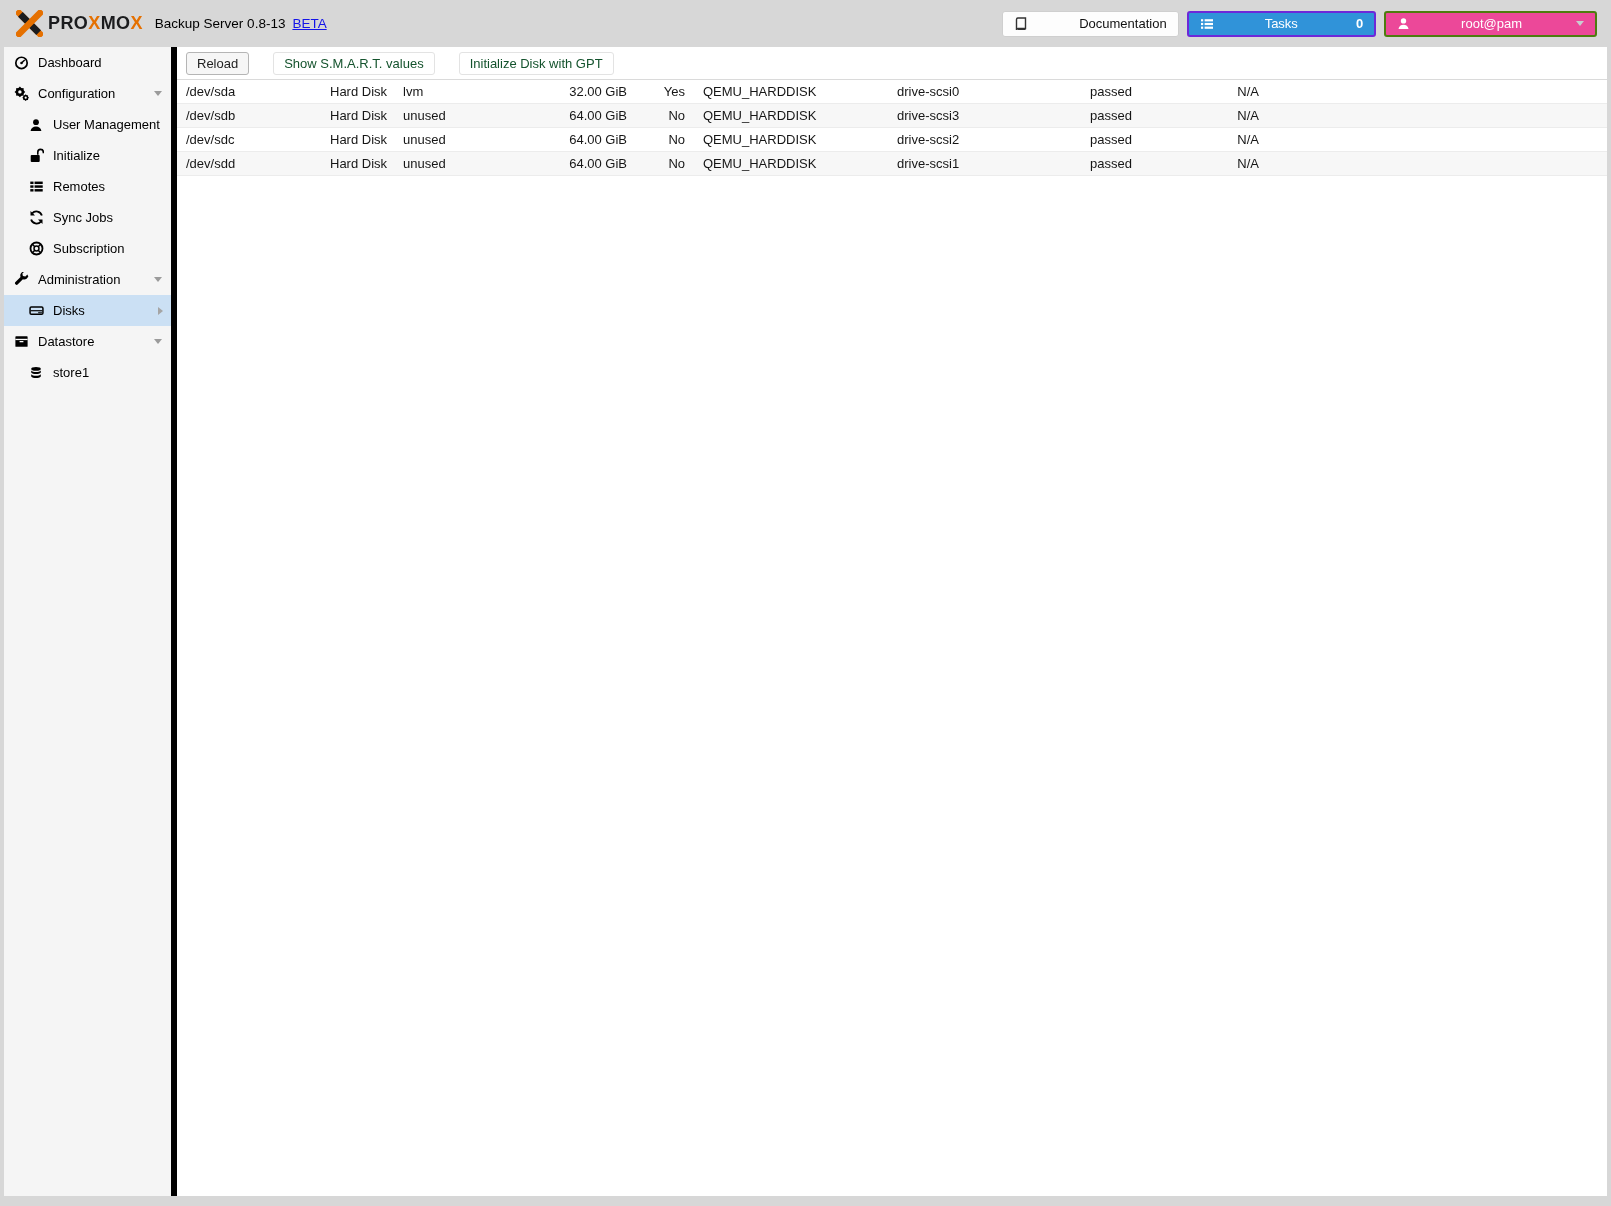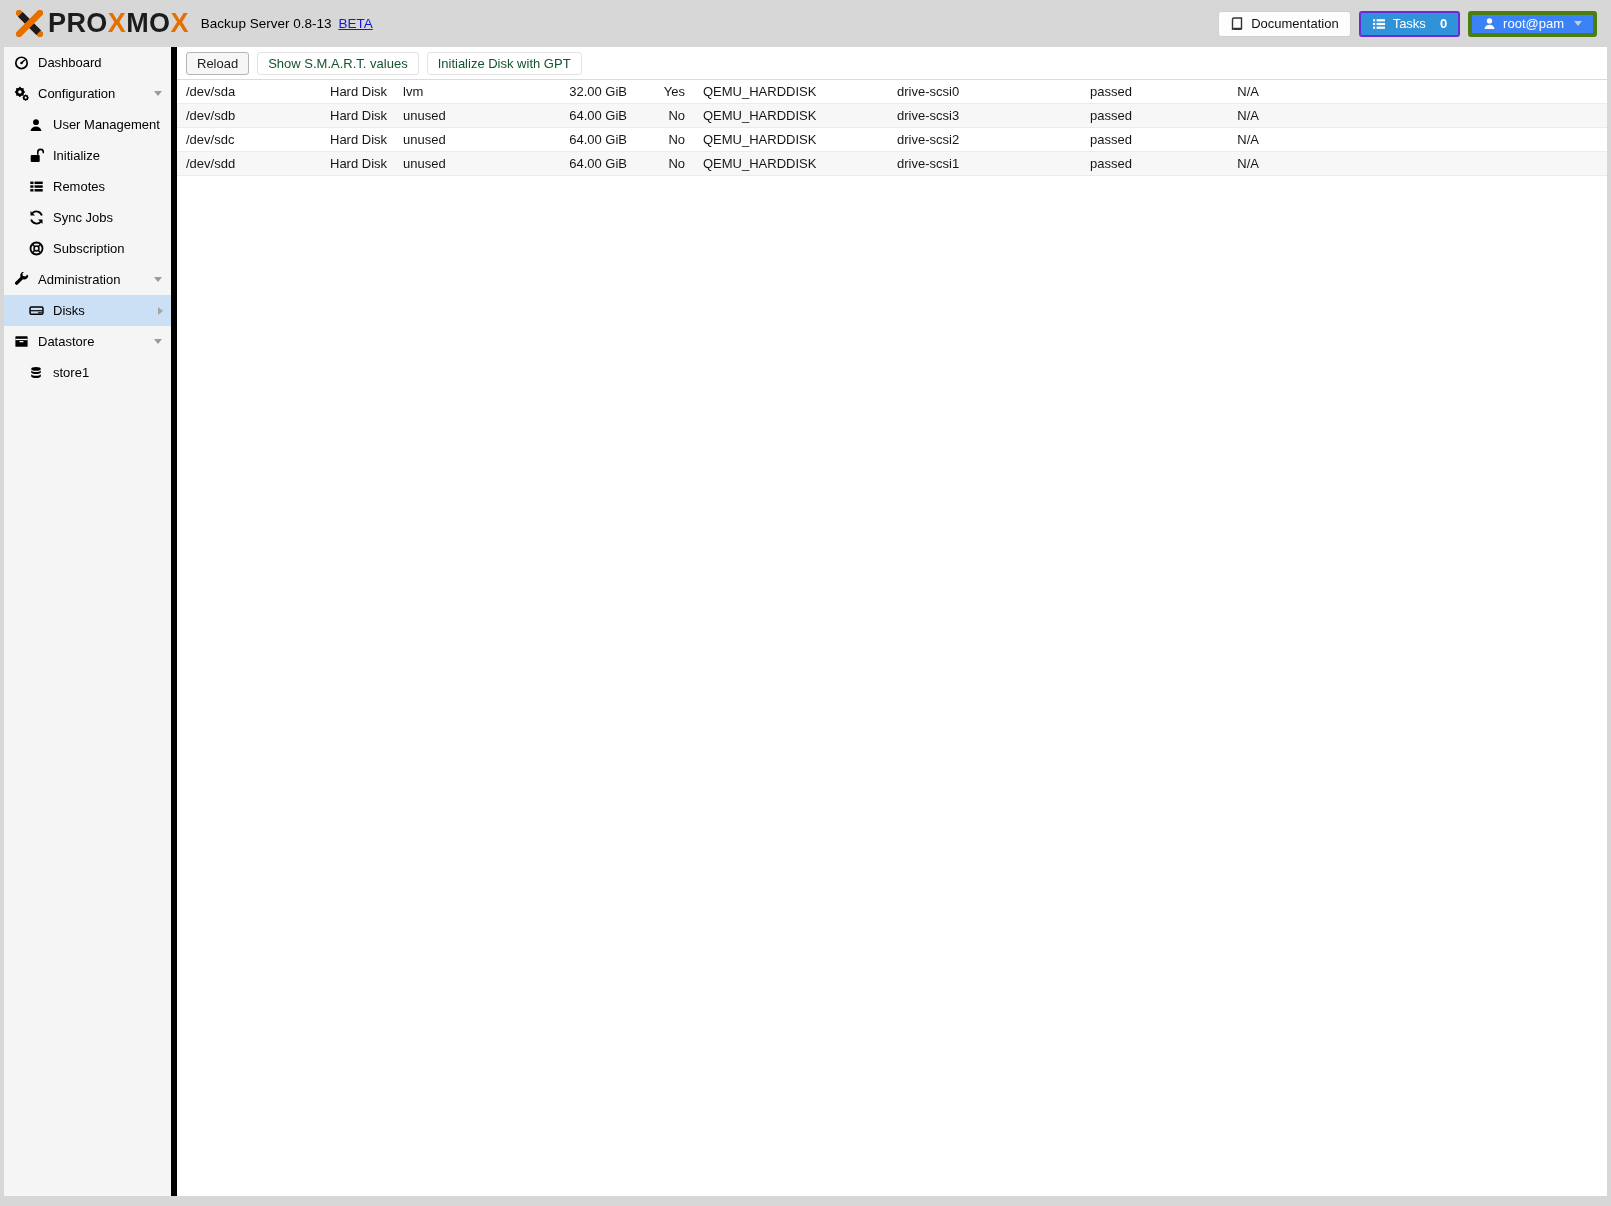--- a/index.html
+++ b/index.html
@@ -6,46 +6,46 @@
   html,body { background:#d7d7d7; }
   .viewport {
     width:1611px; height:1206px; background:#d7d7d7; position:relative; overflow:hidden;
     font-family:"Liberation Sans", sans-serif; font-size:13px; color:#000;
   }
 
   
   .topbar { height:47px; display:flex; align-items:center; padding:0 14px 0 16px; }
   .logo { display:flex; align-items:center; }
   .logo svg { display:block; }
-  .logo-word { font-size:27px; font-weight:700; color:#1b1c1e; letter-spacing:.4px; margin-left:5px; }
+  .logo-word { font-size:18px; font-weight:700; color:#1b1c1e; letter-spacing:.4px; margin-left:5px; }
   .logo-word .ox { color:#e57000; }
   .prod-title { margin-left:12px; font-size:13.5px; color:#000; }
   .beta { margin-left:7px; font-size:13.5px; color:#1414e8; text-decoration:underline; cursor:pointer; }
   .tb-right { margin-left:auto; display:flex; align-items:center; gap:8px; }
-  .btn { height:26px; border-radius:3px; display:flex; align-items:center; padding:0 11px; font-size:13px; cursor:pointer; }
+  .btn { height:26px; border-radius:3px; display:flex; align-items:center; padding:0 11px; font-size:13px; cursor:pointer;gap:44px; }
   .btn .bicon { display:flex; margin-right:7px; }
   .btn-doc  { background:#fdfdfd; border:1px solid #cfcfcf; color:#111; }
   .btn-tasks{ background:#3093d9; border:2px solid #6d28d9; color:#fff; }
   .btn-tasks .count { font-weight:700; margin-left:14px; }
-  .btn-user { background:#3b82f6; border:4px solid #4d7c0f; color:#fff; }
+  .btn-user { background:#ec4899; border:2px solid #4d7c0f; color:#fff; }
   .caret { width:0; height:0; border-left:4px solid transparent; border-right:4px solid transparent; border-top:5px solid #9b9b9b; }
   .btn-user .caret { border-top-color:#c9cdd1; margin-left:10px; }
 
   
   .app { display:flex; height:1149px; margin:0 4px; }
   .sidebar { width:173px; background:#f5f5f5; border-right:6px solid #000000; flex:none; }
   .nav-item { height:31px; display:flex; align-items:center; position:relative; padding-left:9px; cursor:pointer; }
   .nav-item.lvl1 { padding-left:24px; }
   .nav-item.sel { background:#cbe0f4; }
   .nicon { width:16px; display:flex; justify-content:center; margin-right:9px; flex:none; }
   .nav-caret { position:absolute; right:9px; width:0; height:0; border-left:4px solid transparent; border-right:4px solid transparent; border-top:5px solid #9b9b9b; }
   .nav-arrow { position:absolute; right:8px; width:0; height:0; border-top:4px solid transparent; border-bottom:4px solid transparent; border-left:5px solid #a5a5a5; }
 
   .content { flex:1; background:#fff; display:flex; flex-direction:column; min-width:0; }
-  .toolbar { height:33px; display:flex; align-items:center; gap:8px; padding-left:9px; border-bottom:1px solid #dadada; flex:none; }
+  .toolbar { height:33px; display:flex; align-items:center; gap:24px; padding-left:9px; border-bottom:1px solid #dadada; flex:none; }
   .tbtn { height:23px; padding:0 10px; border-radius:3px; display:flex; align-items:center; font-size:13px; }
   .tbtn.on  { background:#f6f6f6; border:1px solid #b5b5b5; color:#222; cursor:pointer; }
   .tbtn.off { background:#fff; border:1px solid #e3e3e3; color:#14532d; cursor:default; }
 
   .ghead, .grow {
     display:grid;
     grid-template-columns:144px 73px 145px 97px 58px 194px 193px 99px 88px minmax(0,1fr);
   }
   .ghead { height:30px; border-bottom:1px solid #cfcfcf; color:#6e6e6e; flex:none; }
   .ghead .hc { display:flex; align-items:center; padding:0 9px; border-right:1px solid #dadada; white-space:nowrap; overflow:hidden; cursor:pointer; }

